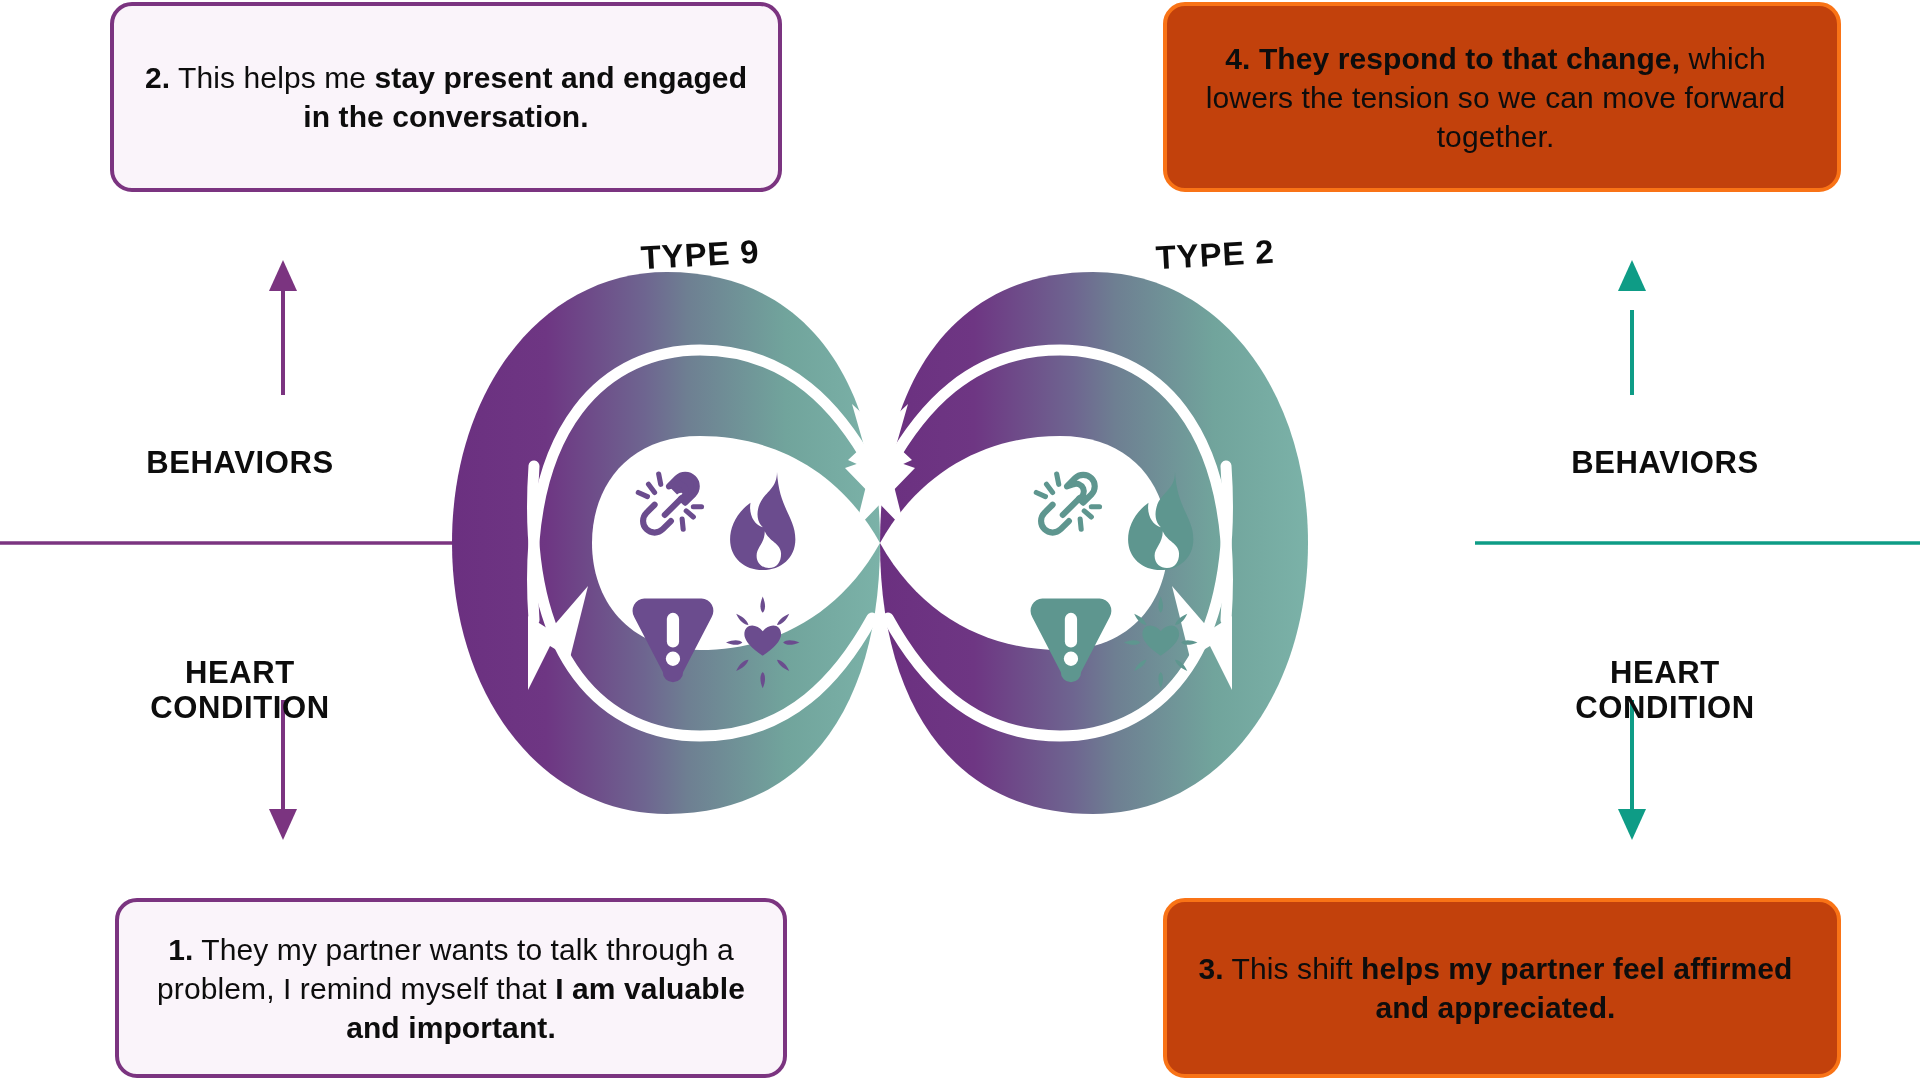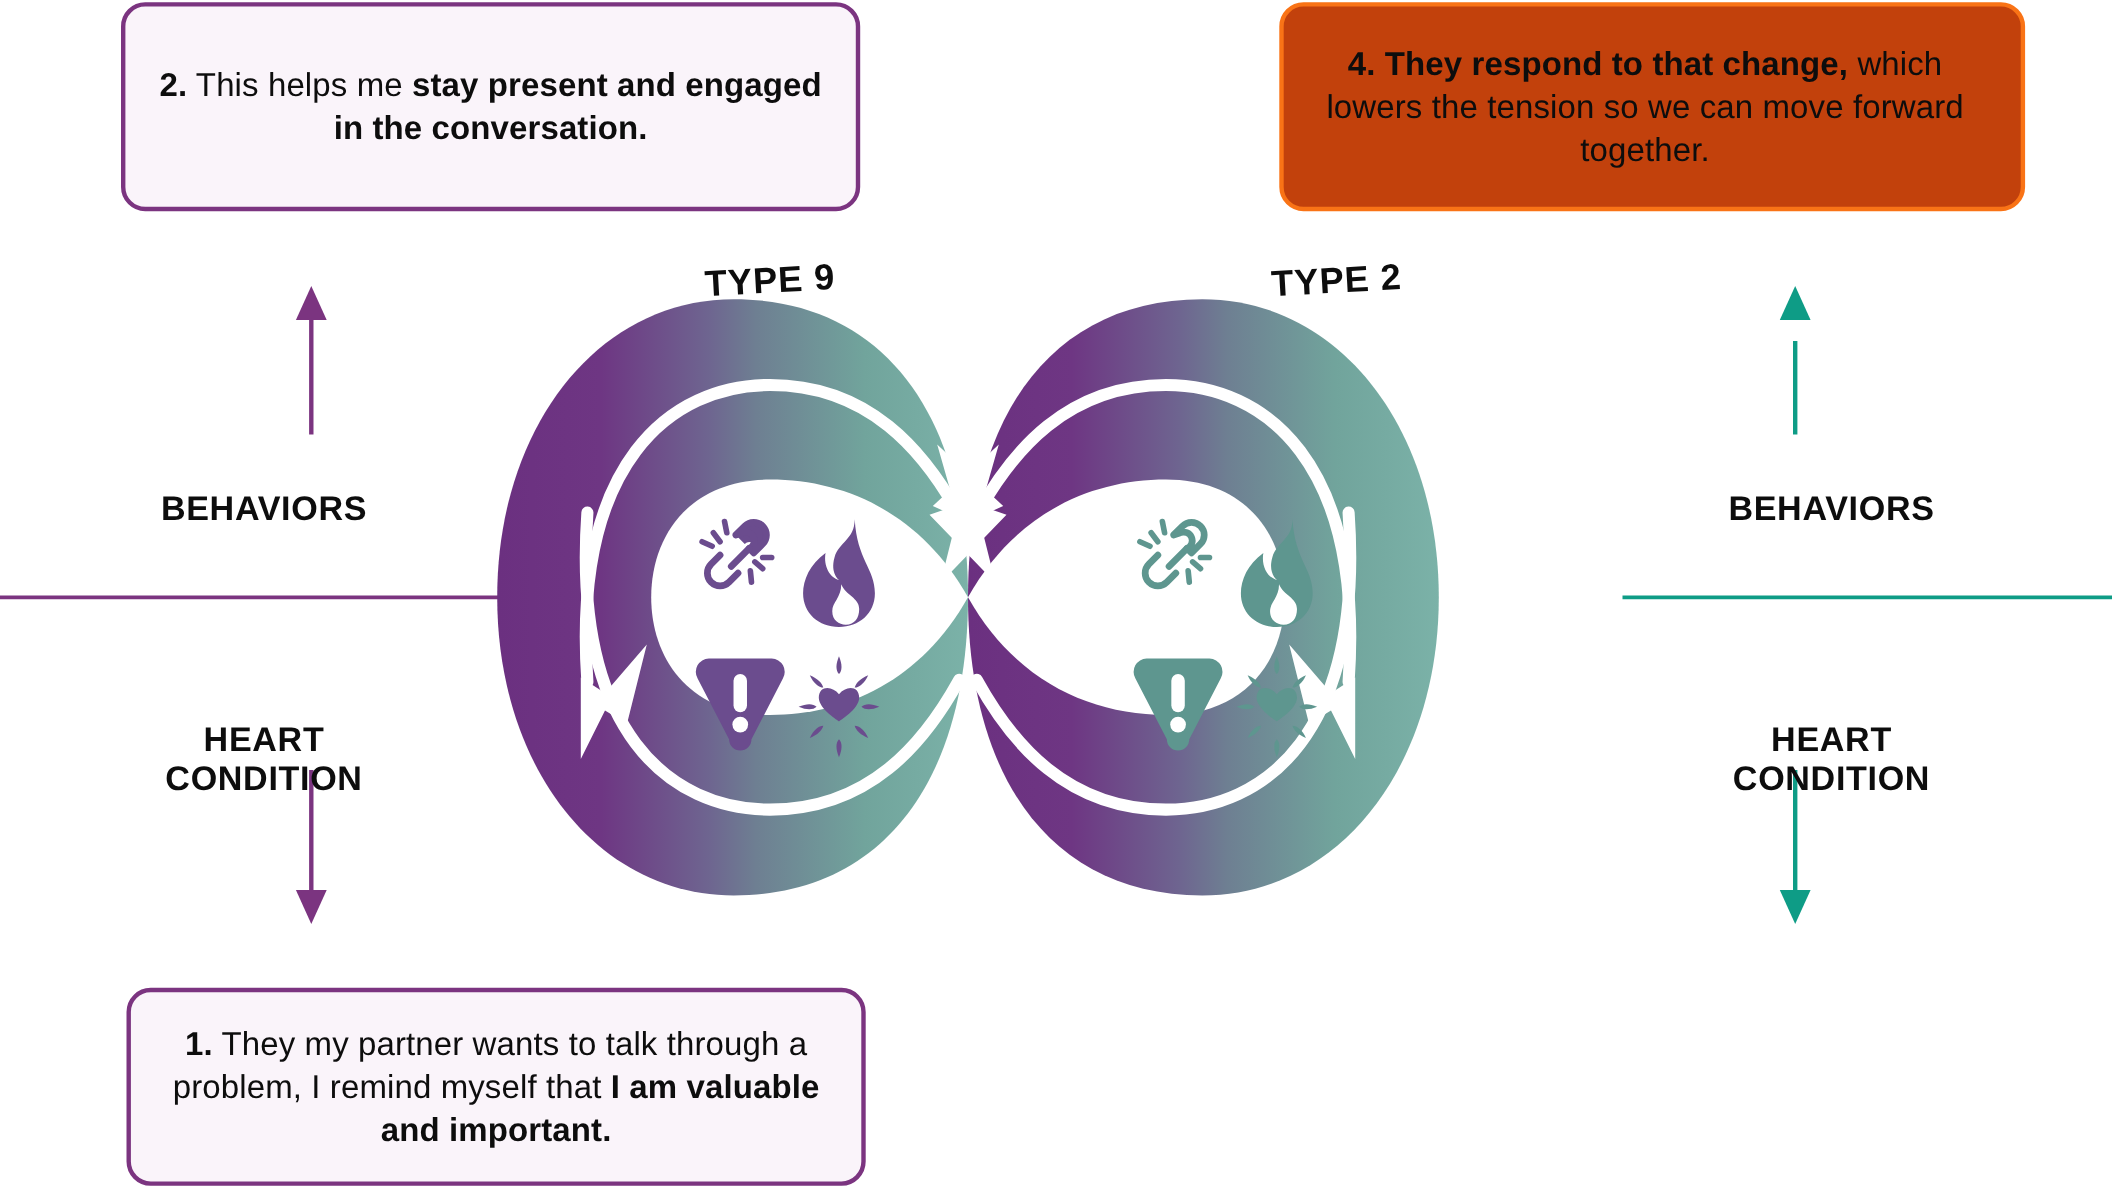--- a/index.html
+++ b/index.html
@@ -282,14 +282,17 @@
   </div>
 
   <div class="callout c-teal" id="box4">
     <span class="txt"><b>4. They respond to that change,</b><span> which lowers the tension so we can move forward together.</span></span>
   </div>
 
   <div class="callout c-purple" id="box1">
     <span class="txt"><span class="num">1.</span><span> They my partner wants to talk through a problem, I remind myself that </span><b>I am valuable and important.</b><span></span></span>
   </div>
 
+  <div class="callout c-teal" id="box3">
+    <span class="txt"><span class="num">3.</span><span> This shift </span><b>helps my partner feel affirmed and appreciated.</b><span></span></span>
+  </div>
 
 </div>
 
 </body></html>

